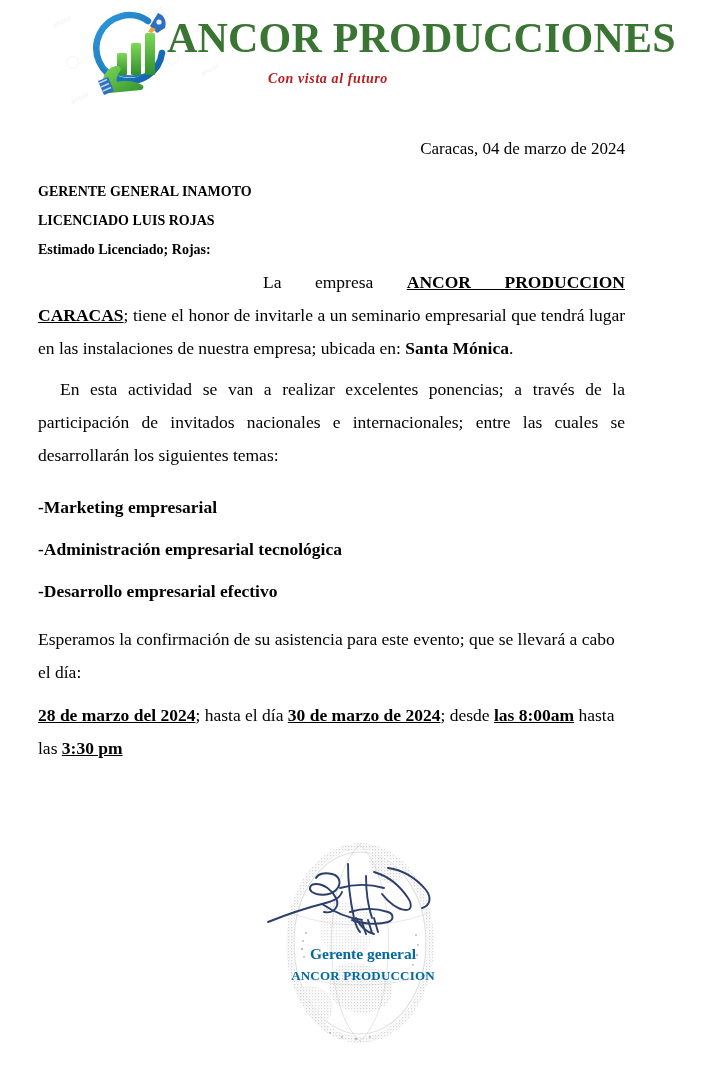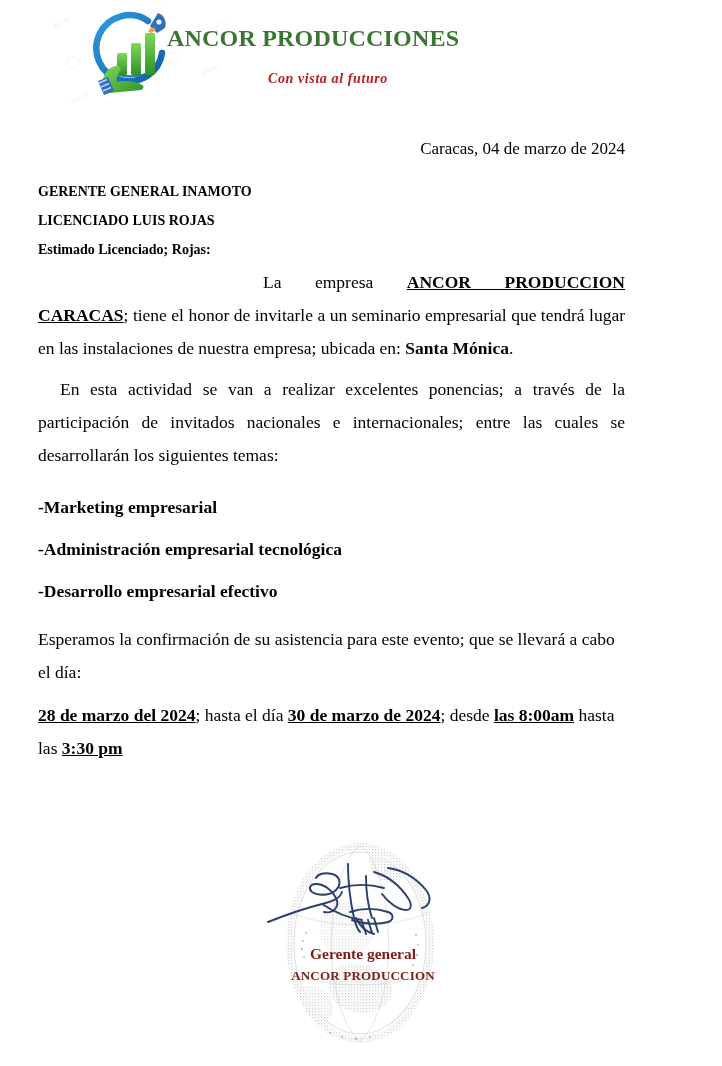--- a/index.html
+++ b/index.html
@@ -55,21 +55,21 @@
     top: 9px;
     width: 86px;
     height: 88px;
   }
   .logo-mark svg { display: block; }
 
   .brand-name {
     position: absolute;
     left: 167px;
     top: 18px;
-    font-size: 24px;
+    font-size: 42px;
     line-height: 40px;
     font-weight: bold;
     color: #3b7534;
     letter-spacing: 0.2px;
     font-family: "Liberation Serif", "DejaVu Serif", serif;
     white-space: nowrap;
   }
   .brand-tagline {
     position: absolute;
     left: 268px;
@@ -166,21 +166,21 @@
   }
   .signature svg { display: block; }
 
   .sign-labels {
     position: absolute;
     left: -4px;
     top: 112px;
     width: 218px;
     text-align: center;
     font-weight: bold;
-    color: #7f1d1d;
+    color: #0369a1;
   }
   .sign-role { font-size: 15.5px; line-height: 20px; }
   .sign-company { font-size: 13px; line-height: 24px; letter-spacing: 0.2px; }
 </style>
 </head>
 <body>
 
 <div class="sheet">
 
   <div class="letterhead">

